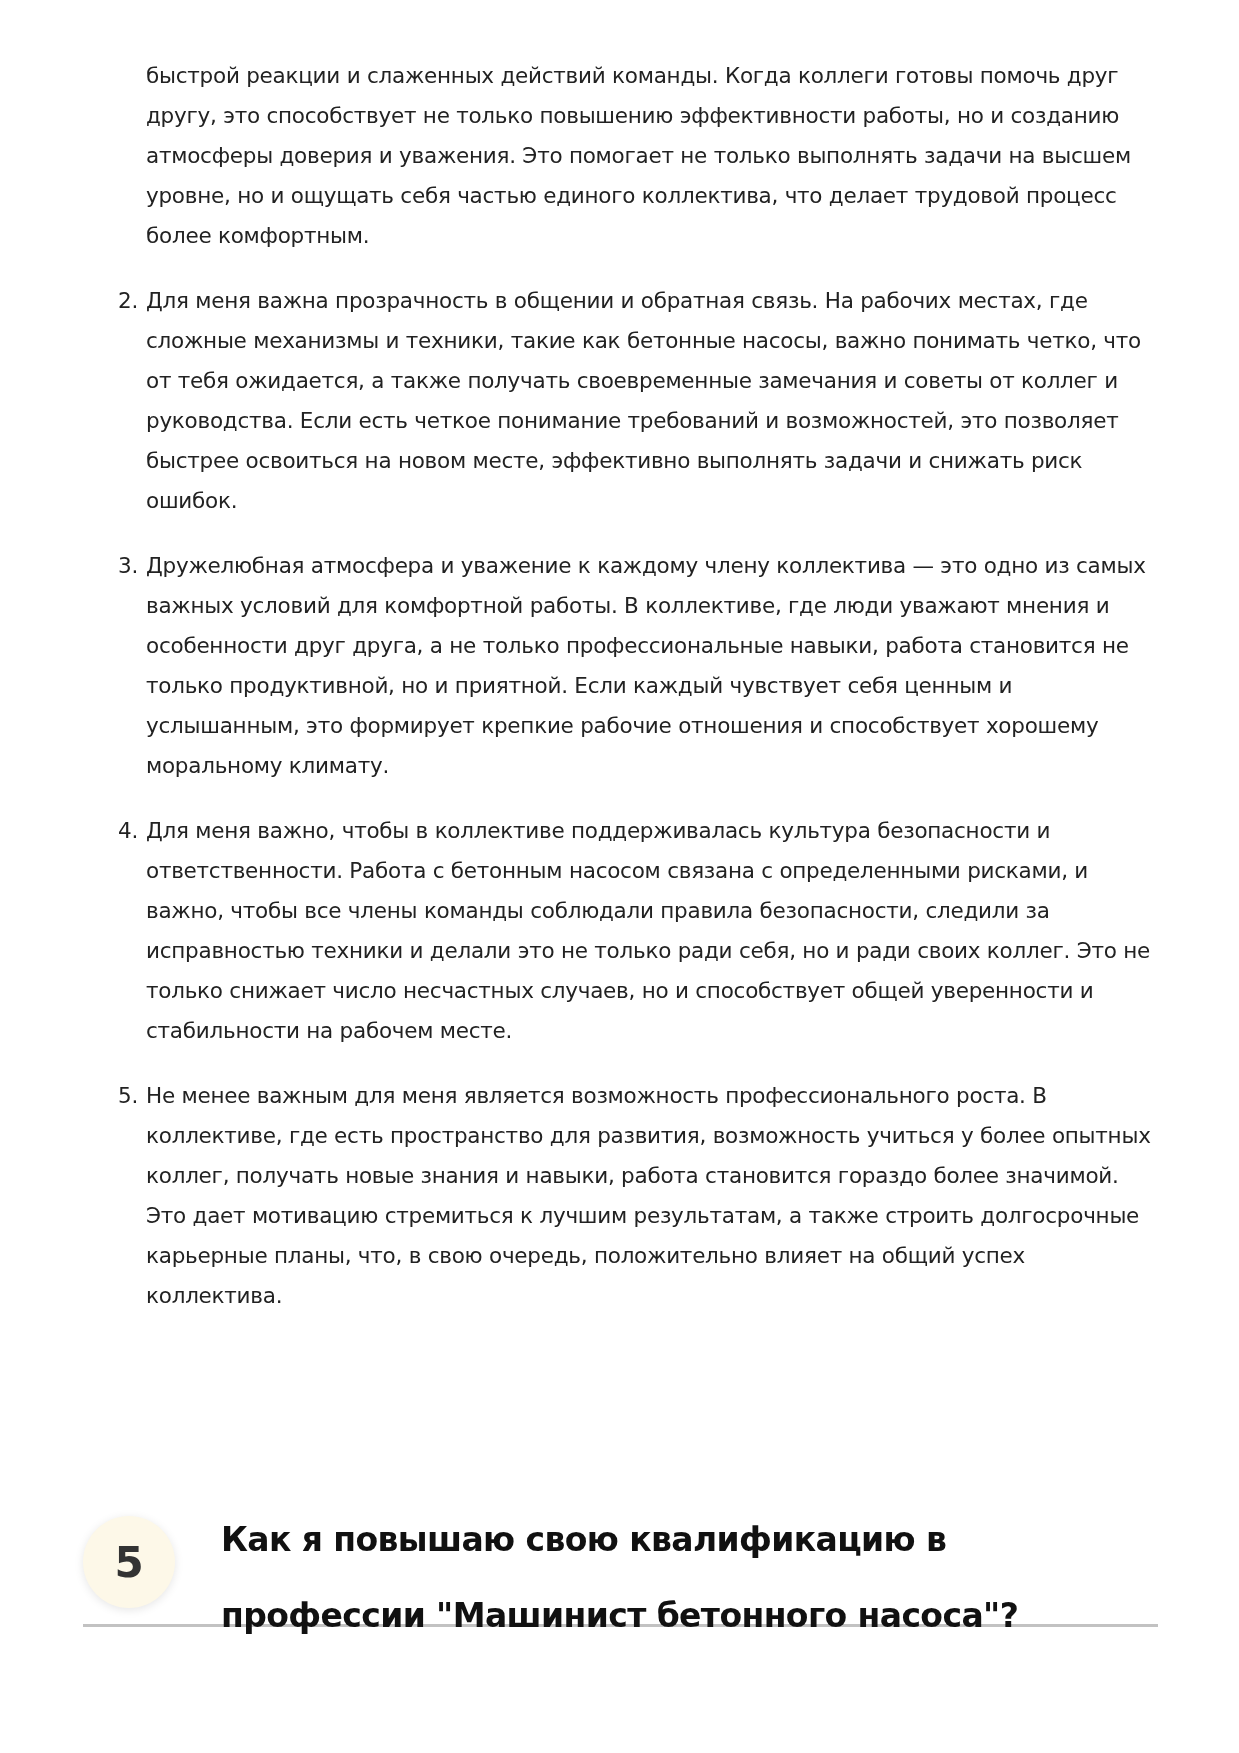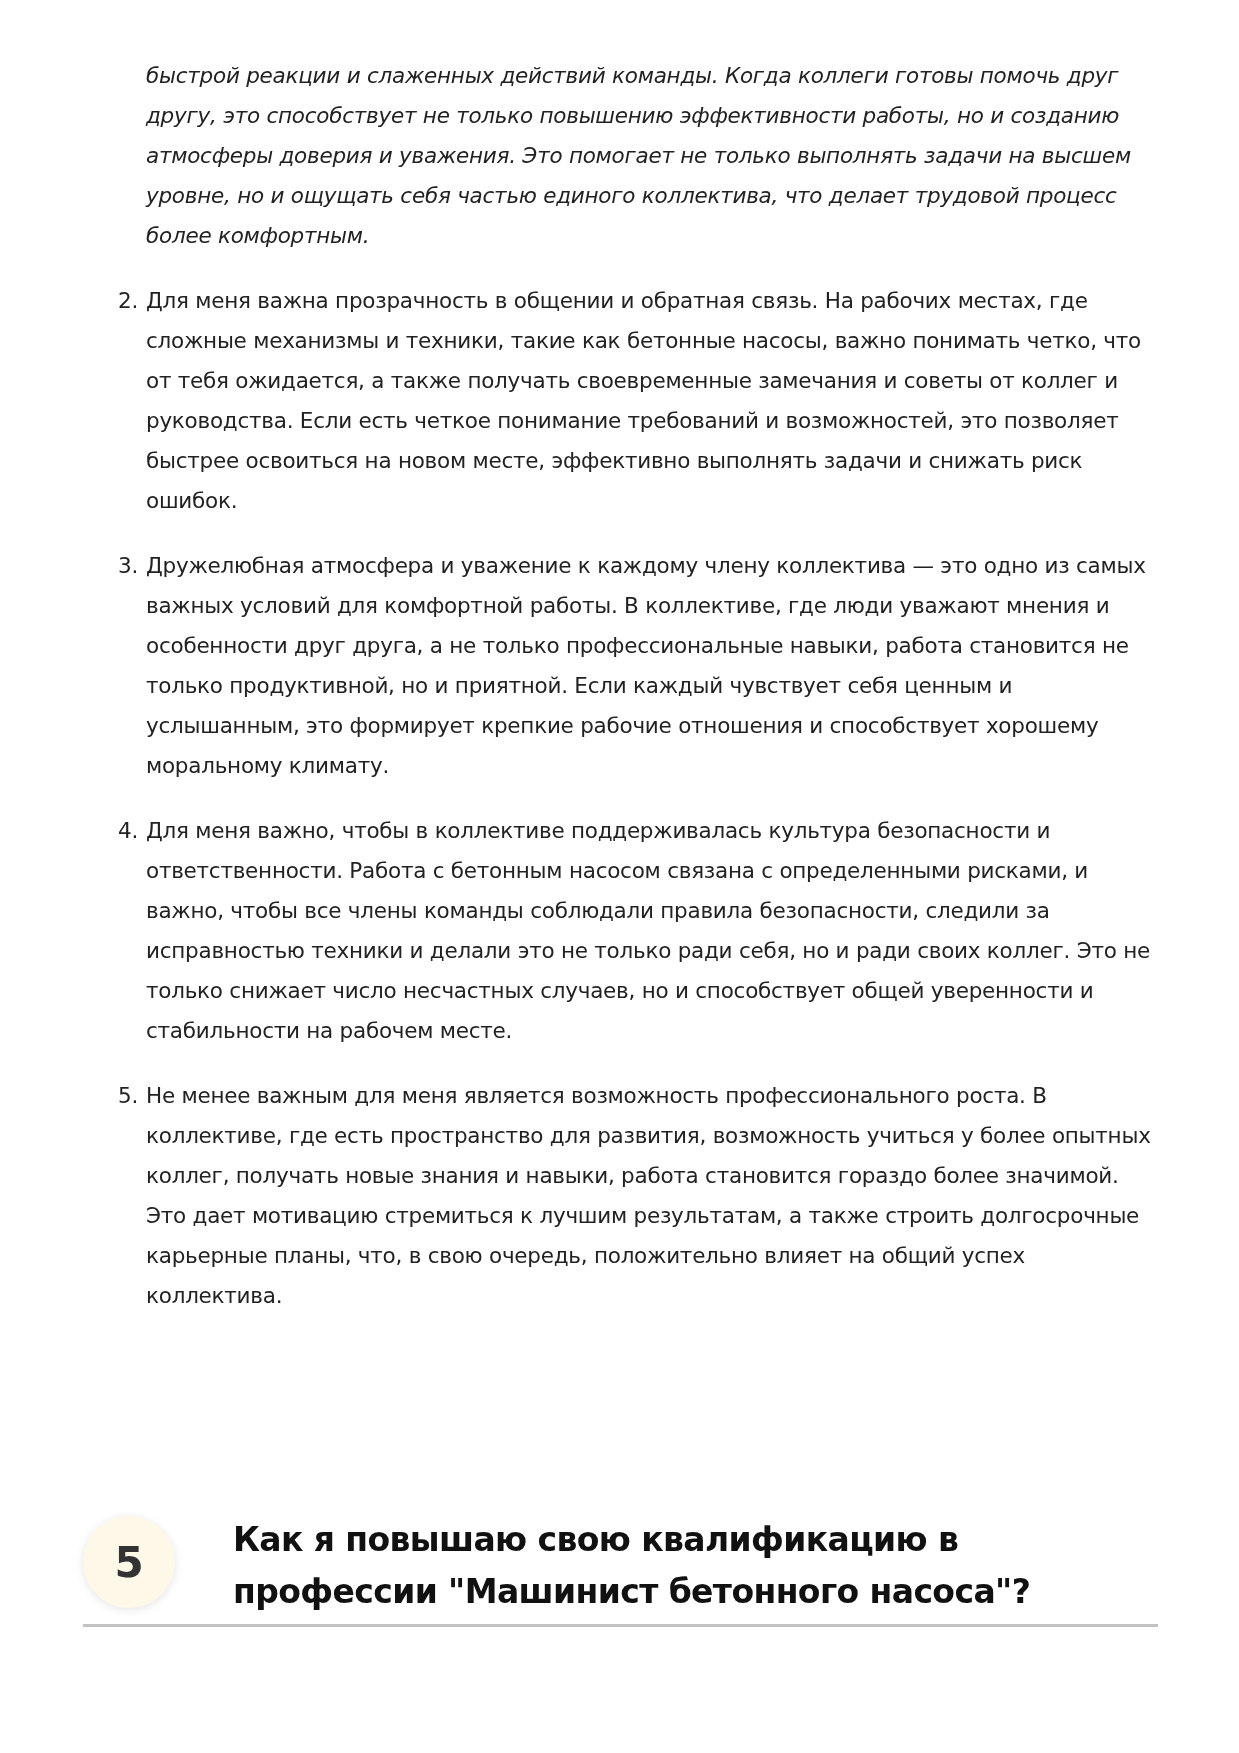--- a/index.html
+++ b/index.html
@@ -19,21 +19,20 @@
       position: absolute;
       left: 146px;
       top: 56px;
       width: 1010px;
     }
     .lead-paragraph {
       margin: 0;
       font-size: 21.5px;
       line-height: 40px;
       letter-spacing: -0.25px;
-      font-style: italic;
     }
     ol.reasons {
       list-style: none;
       margin: 0;
       padding: 0;
       counter-reset: none;
     }
     ol.reasons li {
       position: relative;
       margin-top: 25px;
@@ -69,25 +68,25 @@
       font-family: "DejaVu Sans", "Liberation Sans", sans-serif;
       font-weight: bold;
       font-size: 42px;
       color: #333333;
     }
     .heading-text {
       position: absolute;
       left: 138px;
       top: 6px;
       width: 900px;
-      margin: 12px;
+      margin: 0;
       font-family: "DejaVu Sans", "Liberation Sans", sans-serif;
       font-weight: bold;
       font-size: 33px;
-      line-height: 52px;
+      line-height: 76px;
       letter-spacing: -0.6px;
       color: #111111;
     }
   </style>
 </head>
 <body>
 
 <div class="content">
   <p class="lead-paragraph">быстрой реакции и слаженных действий команды. Когда коллеги готовы помочь друг другу, это способствует не только повышению эффективности работы, но и созданию атмосферы доверия и уважения. Это помогает не только выполнять задачи на высшем уровне, но и ощущать себя частью единого коллектива, что делает трудовой процесс более комфортным.</p>
 

